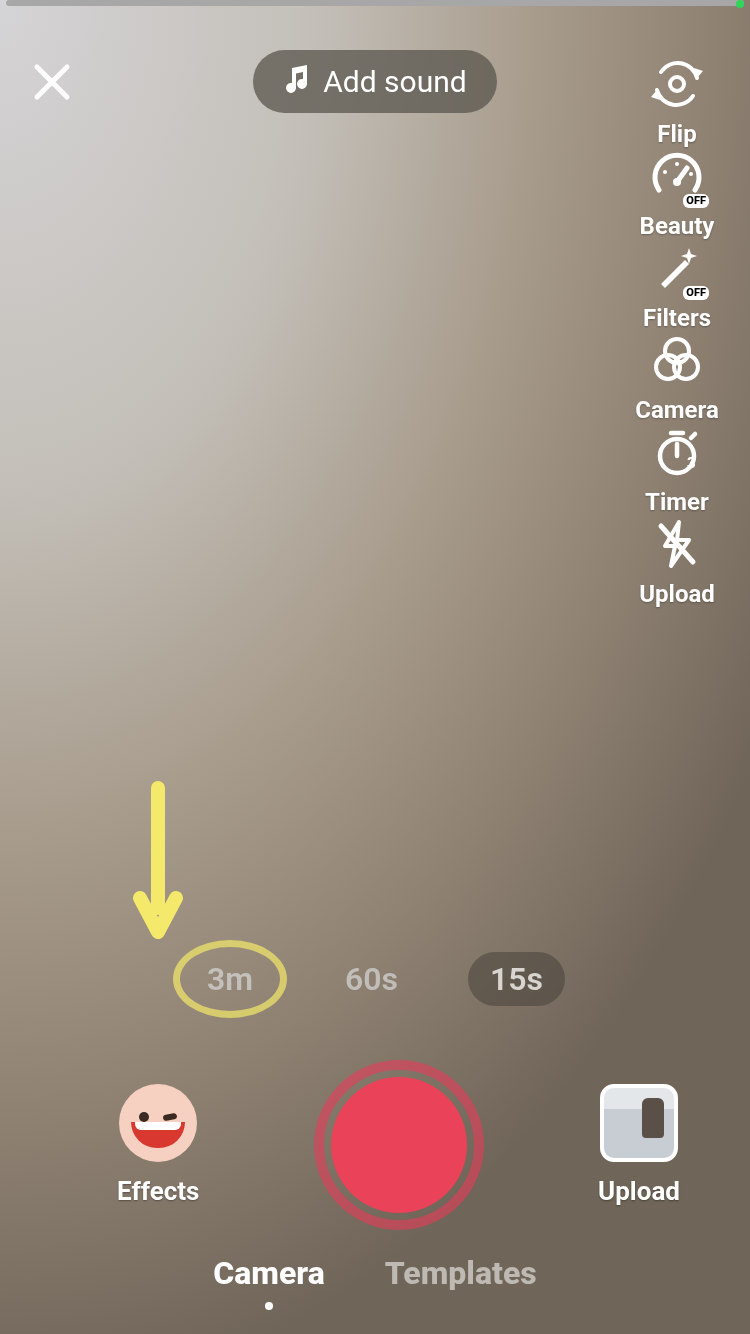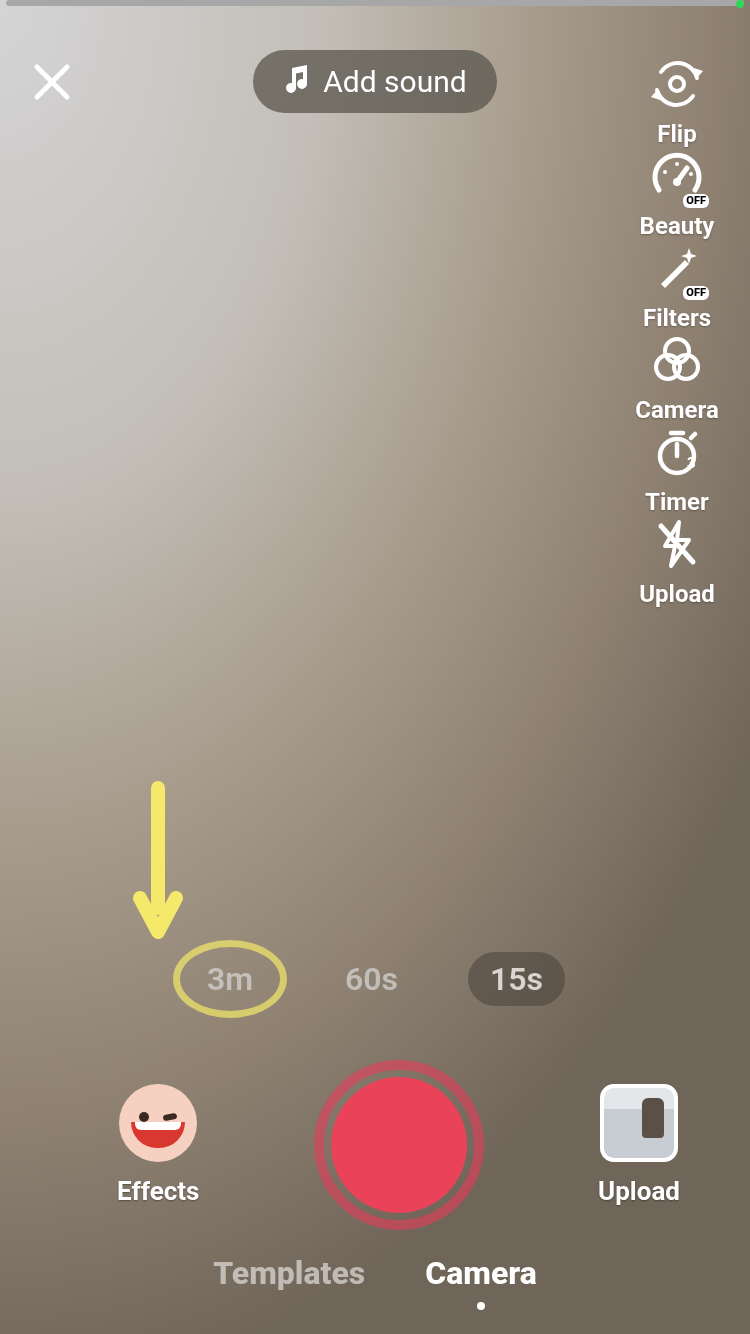--- a/index.html
+++ b/index.html
@@ -230,23 +230,23 @@
       <div class="record-inner"></div>
     </div>
 
     <div class="upload">
       <div class="upload-thumb"></div>
       <span class="btn-label">Upload</span>
     </div>
   </div>
 
   <div class="mode-tabs">
+    <div class="mode active">
+      <span>Camera</span>
+      <span class="mode-dot"></span>
+    </div>
     <div class="mode inactive">
       <span>Templates</span>
       <span class="mode-dot"></span>
     </div>
-    <div class="mode active">
-      <span>Camera</span>
-      <span class="mode-dot"></span>
-    </div>
   </div>
 
 </div>
 
 </body></html>

